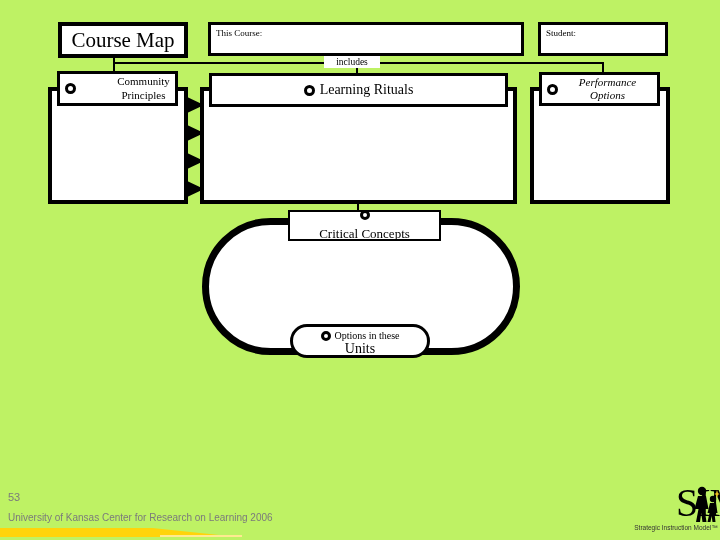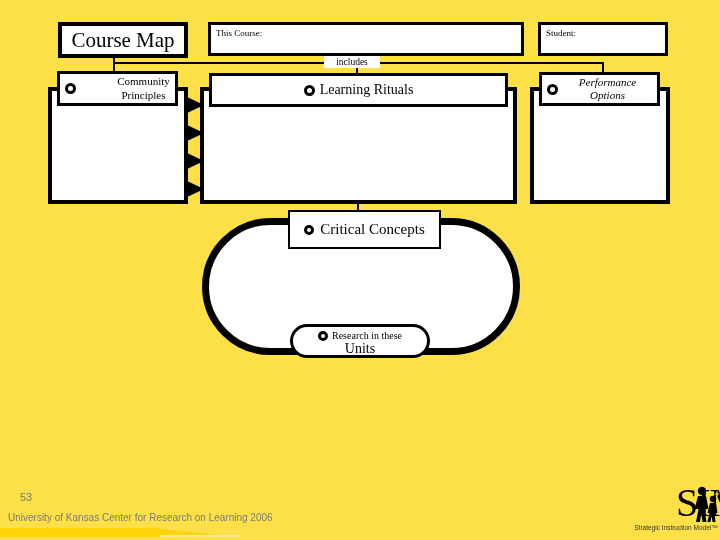--- a/index.html
+++ b/index.html
@@ -1,17 +1,17 @@
 <!DOCTYPE html>
 <html><head>
 <meta charset="utf-8">
 <style>
   html,body { margin:0; padding:0; background:#fff; }
   .slide {
-    position:relative; width:720px; height:540px; background:#fde047;
+    position:relative; width:720px; height:540px; background:#bef264;
     font-family:"Liberation Serif", serif; color:#000; overflow:hidden;
   }
   .abs { position:absolute; box-sizing:border-box; }
   .box { background:#fff; border:3px solid #000; }
   .flexc { display:flex; align-items:center; justify-content:center; }
 
   
   .course-map { left:58px; top:22px; width:130px; height:36px; border-width:4px; font-size:21px; }
   .this-course { left:208px; top:22px; width:316px; height:34px; font-size:9px; padding:3px 5px; }
   .student { left:538px; top:22px; width:130px; height:34px; font-size:9px; padding:3px 5px; }
@@ -35,32 +35,32 @@
   .ring { display:inline-block; width:11px; height:11px; border:3px solid #000; border-radius:50%;
           background:#fff; box-sizing:border-box; flex:0 0 auto; }
   .ring.in-label { margin-left:5px; }
   .ring.small { width:10px; height:10px; border-width:3px; }
 
   .arrow { position:absolute; left:185px; width:0; height:0; z-index:4;
            border-top:9px solid transparent; border-bottom:9px solid transparent;
            border-left:19px solid #000; }
 
   
-  .critical { left:288px; top:210px; width:153px; height:39px; border:2px solid #000; background:#fff;
-              z-index:5; display:flex; align-items:center; justify-content:center; gap:6px; font-size:15px; }
+  .critical { left:288px; top:210px; width:153px; height:31px; border:2px solid #000; background:#fff;
+              z-index:5; display:flex; align-items:center; justify-content:center; gap:6px; font-size:13px;flex-direction:column; }
   .stadium { left:202px; top:218px; width:318px; height:137px; border:7px solid #000;
              border-radius:70px; background:#fff; z-index:1; }
   .units { left:290px; top:324px; width:140px; height:34px; border:3px solid #000; border-radius:17px;
            background:#fff; z-index:5; text-align:center; padding-top:3px; }
   .units-l1 { display:flex; align-items:center; justify-content:center; gap:4px; font-size:10px; line-height:11px; }
   .units-l2 { font-size:14px; line-height:15px; }
 
   
   .gray-sans { font-family:"Liberation Sans", sans-serif; color:#7b7b7b; }
-  .page-num { left:20px; top:491px; font-size:11px; }
+  .page-num { left:8px; top:491px; font-size:11px; }
   .attribution { left:8px; top:512px; font-size:10px; }
   .ribbon { left:0; top:528px; width:238px; height:9px;
             clip-path:polygon(0 0, 64% 0, 100% 100%, 0 100%); }
   .ribbon-tail { left:160px; top:535px; width:82px; height:2px; background:#ffea90; }
 
   .sim-text { left:636px; top:486px; font-size:40px; line-height:34px; letter-spacing:-1px; color:#000;margin-left:40px; }
   .sim-figures { left:693px; top:486px; width:27px; height:38px; }
   .sim-tagline { left:633px; top:524px; width:86px; font-size:6.5px; color:#333;
                  font-family:"Liberation Sans", sans-serif; text-align:center; line-height:8px; }
 </style>
@@ -117,21 +117,21 @@
   <div class="abs stadium"></div>
 
   <div class="abs critical">
     <span class="ring small"></span>
     <span>Critical Concepts</span>
   </div>
 
   <div class="abs units">
     <div class="units-l1">
       <span class="ring small"></span>
-      <span>Research in these</span>
+      <span>Options in these</span>
     </div>
     <div class="units-l2">Units</div>
   </div>
 
   <div class="abs gray-sans page-num">53</div>
   <div class="abs gray-sans attribution">University of Kansas Center for Research on Learning 2006</div>
   <div class="abs ribbon" id="ribbon" style="background: rgb(255, 212, 10);"></div>
   <div class="abs ribbon-tail"></div>
 
   <div class="abs sim-text">SIM</div>

